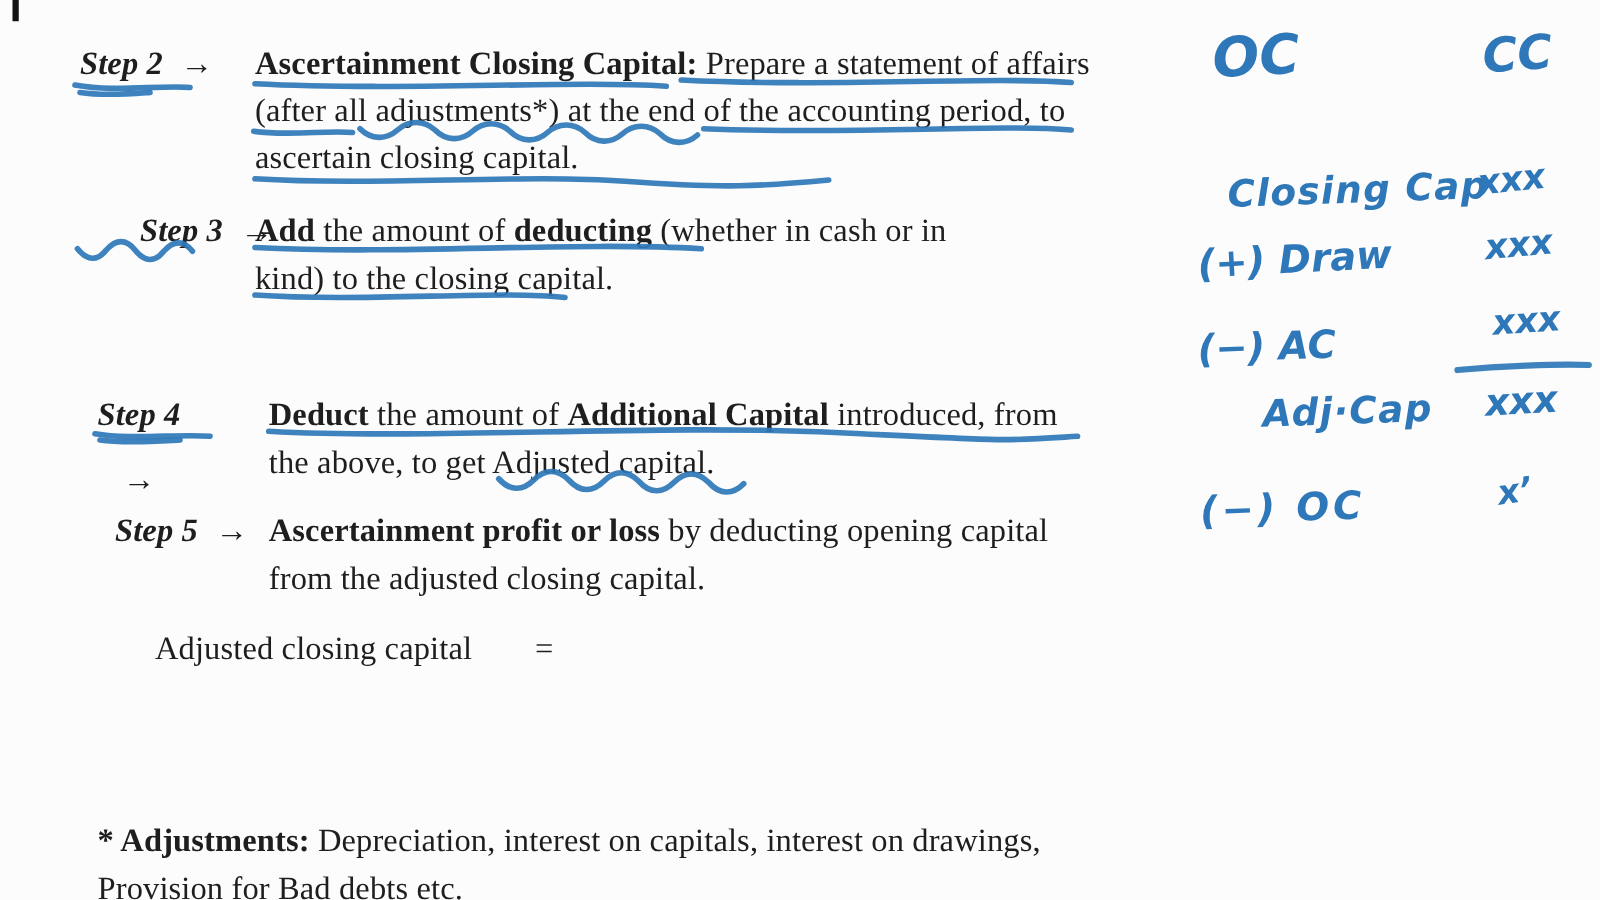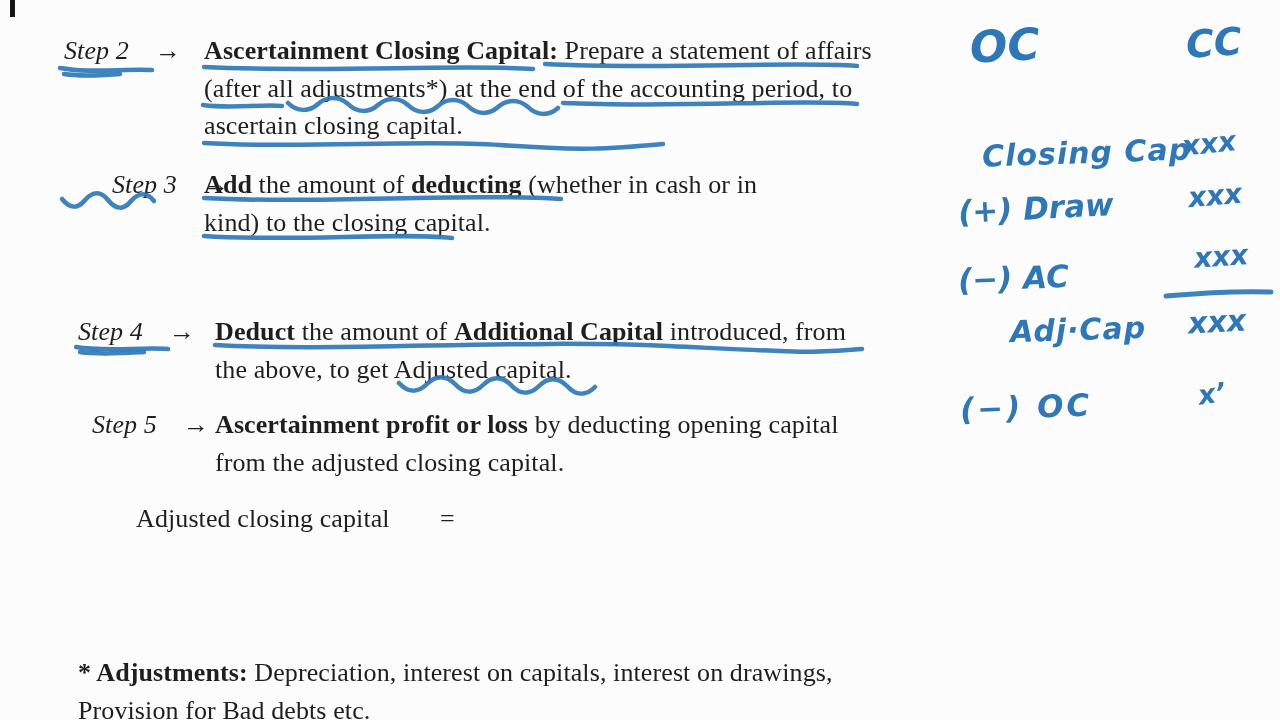--- a/index.html
+++ b/index.html
@@ -4,31 +4,31 @@
 <style>
   :root{ --ink:#2e77b8; --text:#1e1e1e; --bg:#fcfcfc; }
   html,body{margin:0;padding:0;}
   body{
     width:1280px;height:720px;position:relative;overflow:hidden;
     background:var(--bg);
     font-family:"Liberation Serif",serif;color:var(--text);
   }
   .abs{position:absolute;}
   .print{font-size:26px;line-height:37.5px;letter-spacing:.1px;}
-  .step-label{display:flex;gap:26px;font-weight:normal;text-align:center;}
+  .step-label{display:flex;gap:14px;font-weight:bold;text-align:center;}
   .step-label .lbl{font-style:italic;}
   .step-label .arr{font-style:normal;}
   .b{font-weight:bold;}
   .pre{white-space:pre-wrap;}
   
   #step2-label{left:64px;top:32px;}   #step2-text{left:204px;top:32px;width:672px;}
   #step3-label{left:64px;top:166px;margin-left:48px;}  #step3-text{left:204px;top:166px;width:608px;}
-  #step4-label{left:78px;top:313px;}  #step4-text{left:215px;top:313px;width:652px;}
+  #step4-label{left:78px;top:313px;flex-direction:column;}  #step4-text{left:215px;top:313px;width:652px;}
   #step5-label{left:92px;top:406px;}  #step5-text{left:215px;top:406px;width:668px;}
-  #formula{left:136px;top:500px;display:flex;}
+  #formula{left:124px;top:500px;display:flex;}
   #formula .lhs{width:304px;}
   #formula .eq{width:38px;}
   #formula .rhs span{display:block;}
   #footnote{left:78px;top:629px;width:800px;margin-top:25px;}
   
   .hw{
     position:absolute;color:var(--ink);
     font-family:"DejaVu Sans",sans-serif;font-style:italic;font-weight:bold;
     white-space:nowrap;line-height:1;
   }

